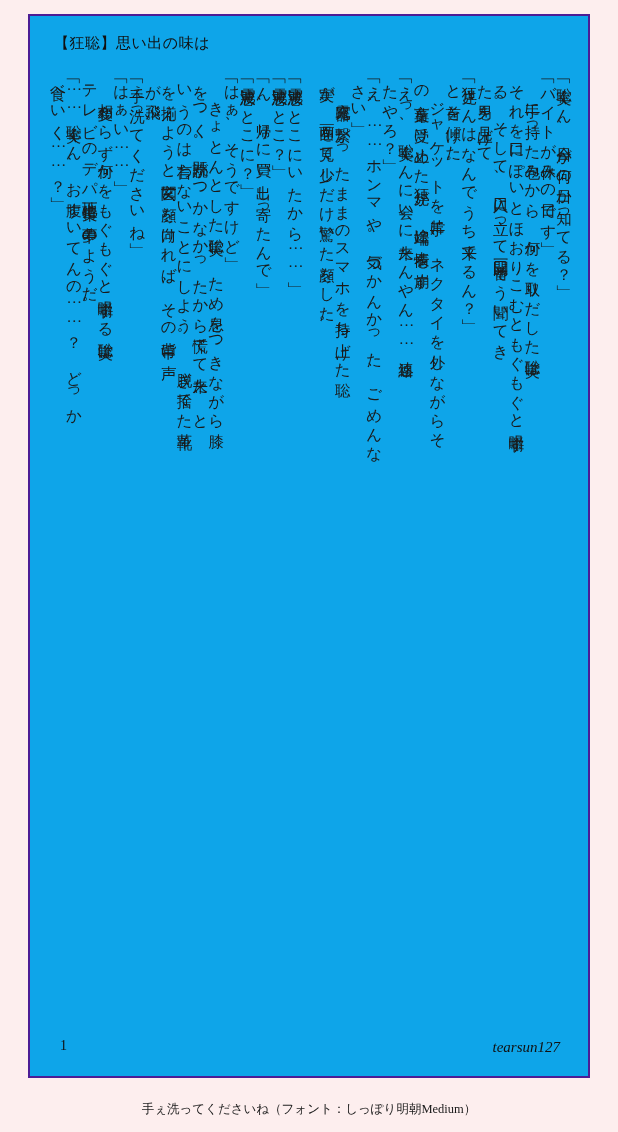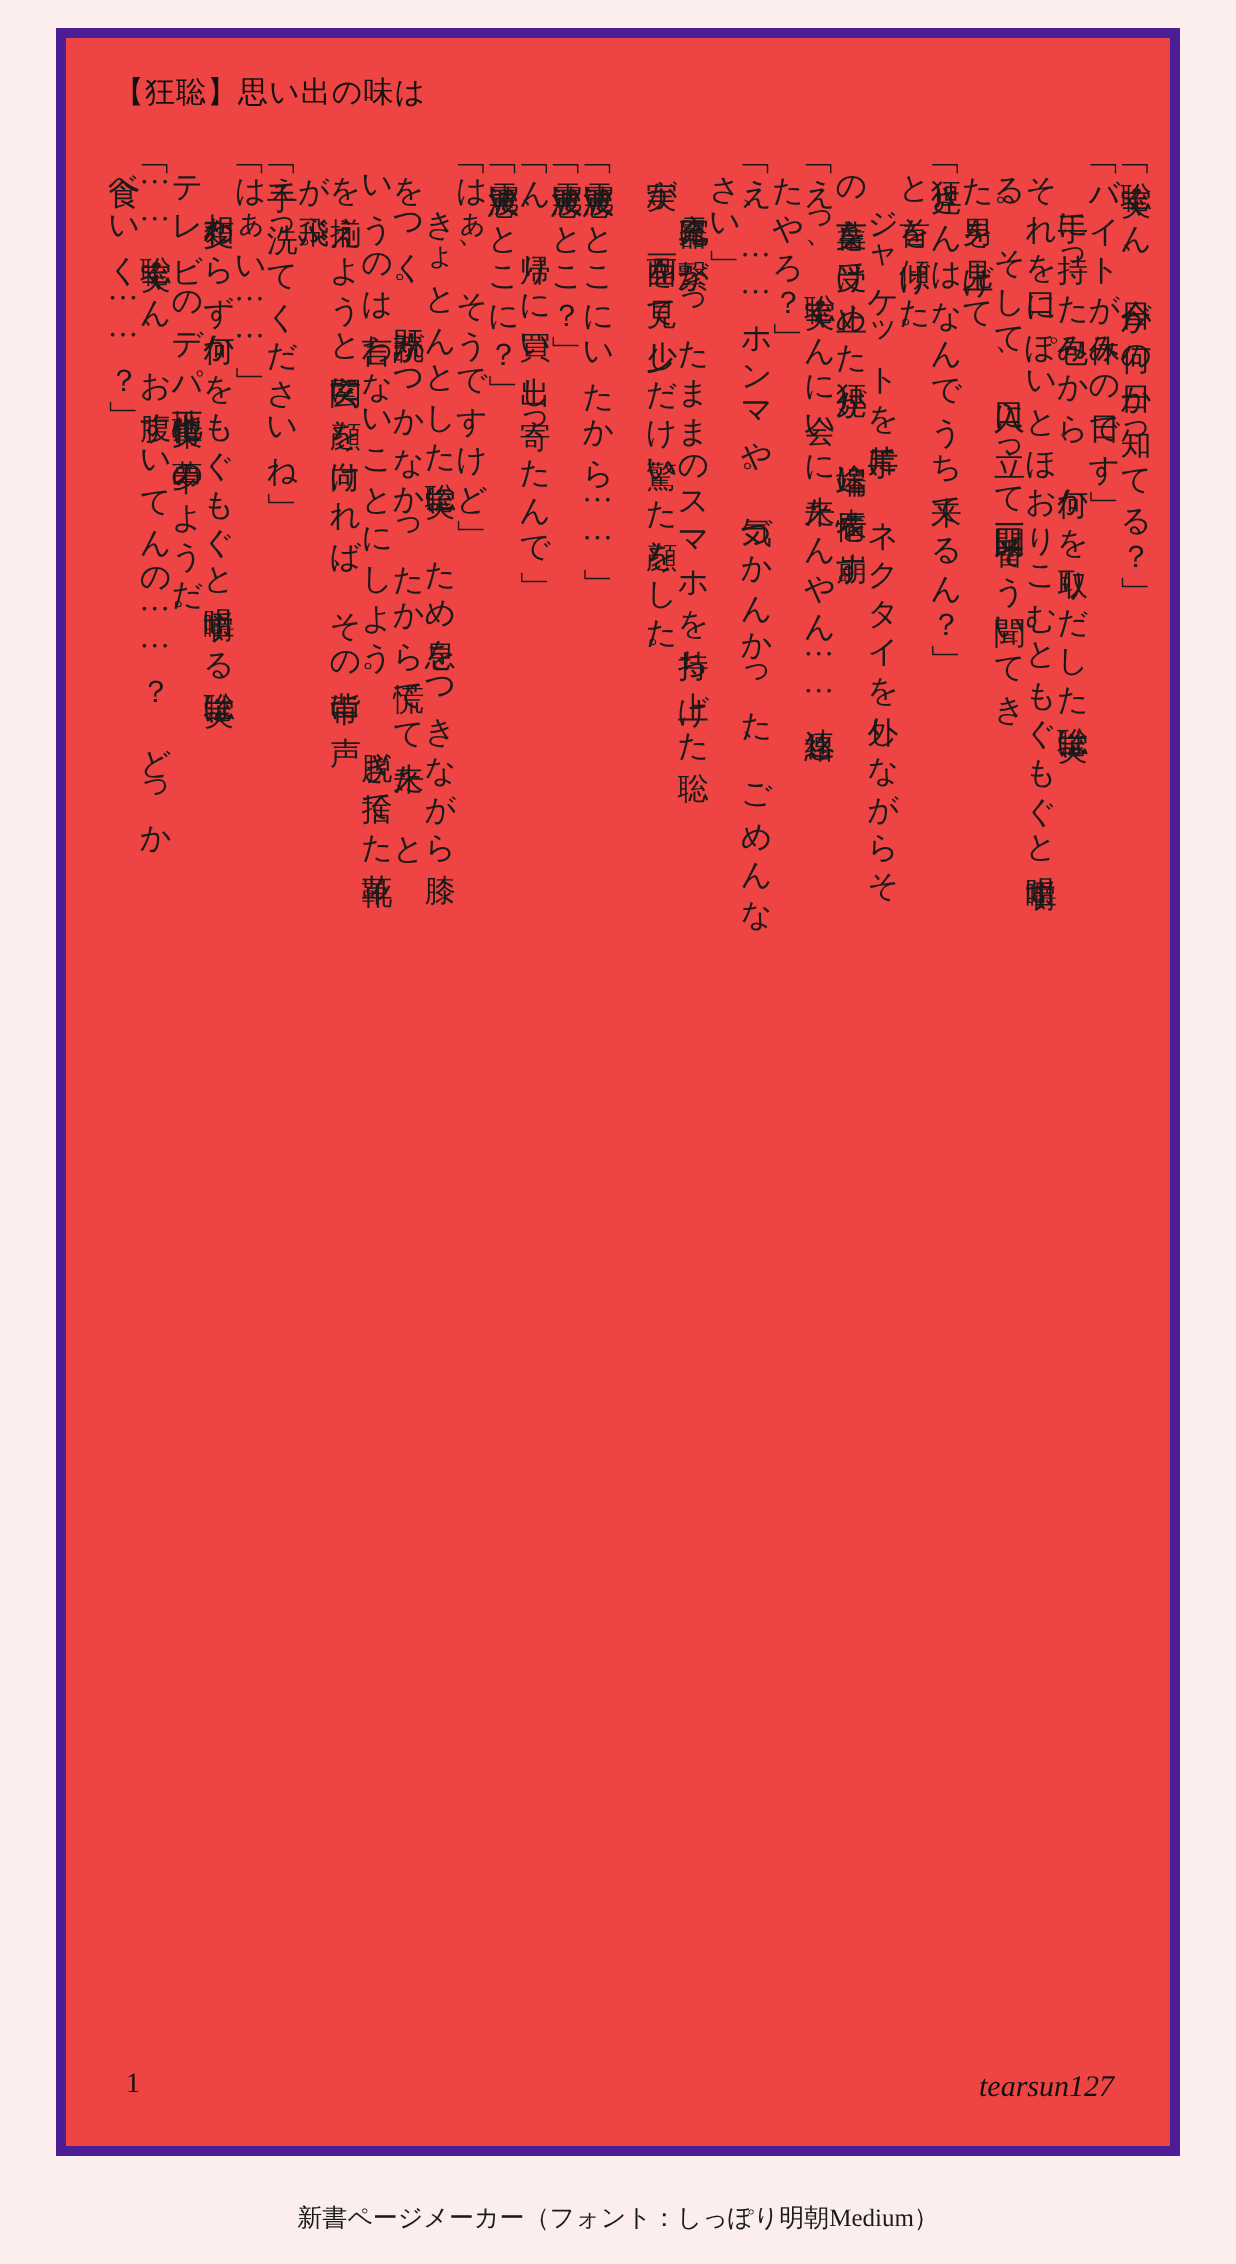--- a/index.html
+++ b/index.html
@@ -14,22 +14,22 @@
     color: #1a1a1a;
     overflow: hidden;
     position: relative;
   }
   .page {
     position: absolute;
     left: 28px;
     top: 14px;
     width: 562px;
     height: 1064px;
-    background: #ef4444;
-    border: 5px solid #4c1d95;
+    background: #0ea5e9;
+    border: 2px solid #4c1d95;
     box-sizing: border-box;
   }
   .title {
     position: absolute;
     left: 24px;
     top: 18px;
     font-size: 15px;
     letter-spacing: 0.5px;
     color: #111;
     white-space: nowrap;
@@ -128,13 +128,13 @@
       <div class="col">　相変わらず何かをもぐもぐと咀嚼する聡実は、</div>
       <div class="col">テレビのデパ地下特集に夢中のようだ。</div>
       <div class="col">「……聡実くん、お腹すいてんの……？　どっか</div>
       <div class="col">食べいく……？」</div>
     </div>
 
   <div class="footer-left">1</div>
   <div class="footer-right">tearsun127</div>
 </div>
 
-<div class="caption">新書ページメーカー（フォント：しっぽり明朝Medium）</div>
+<div class="caption">手ぇ洗ってくださいね（フォント：しっぽり明朝Medium）</div>
 
 </body></html>

